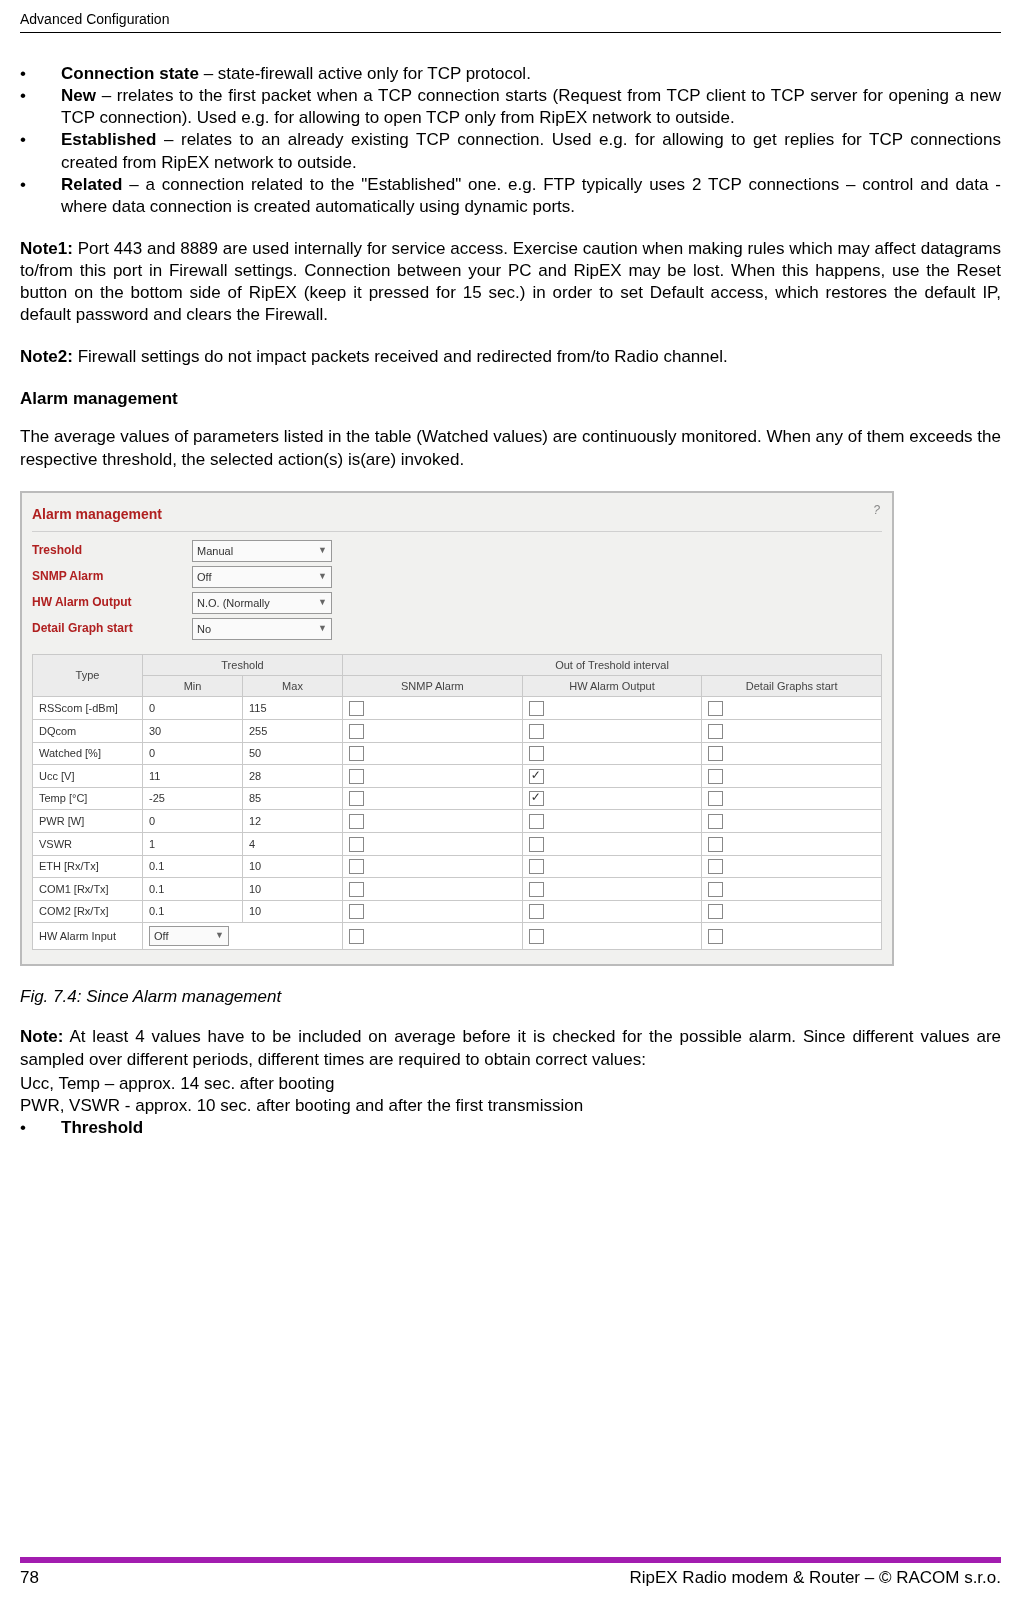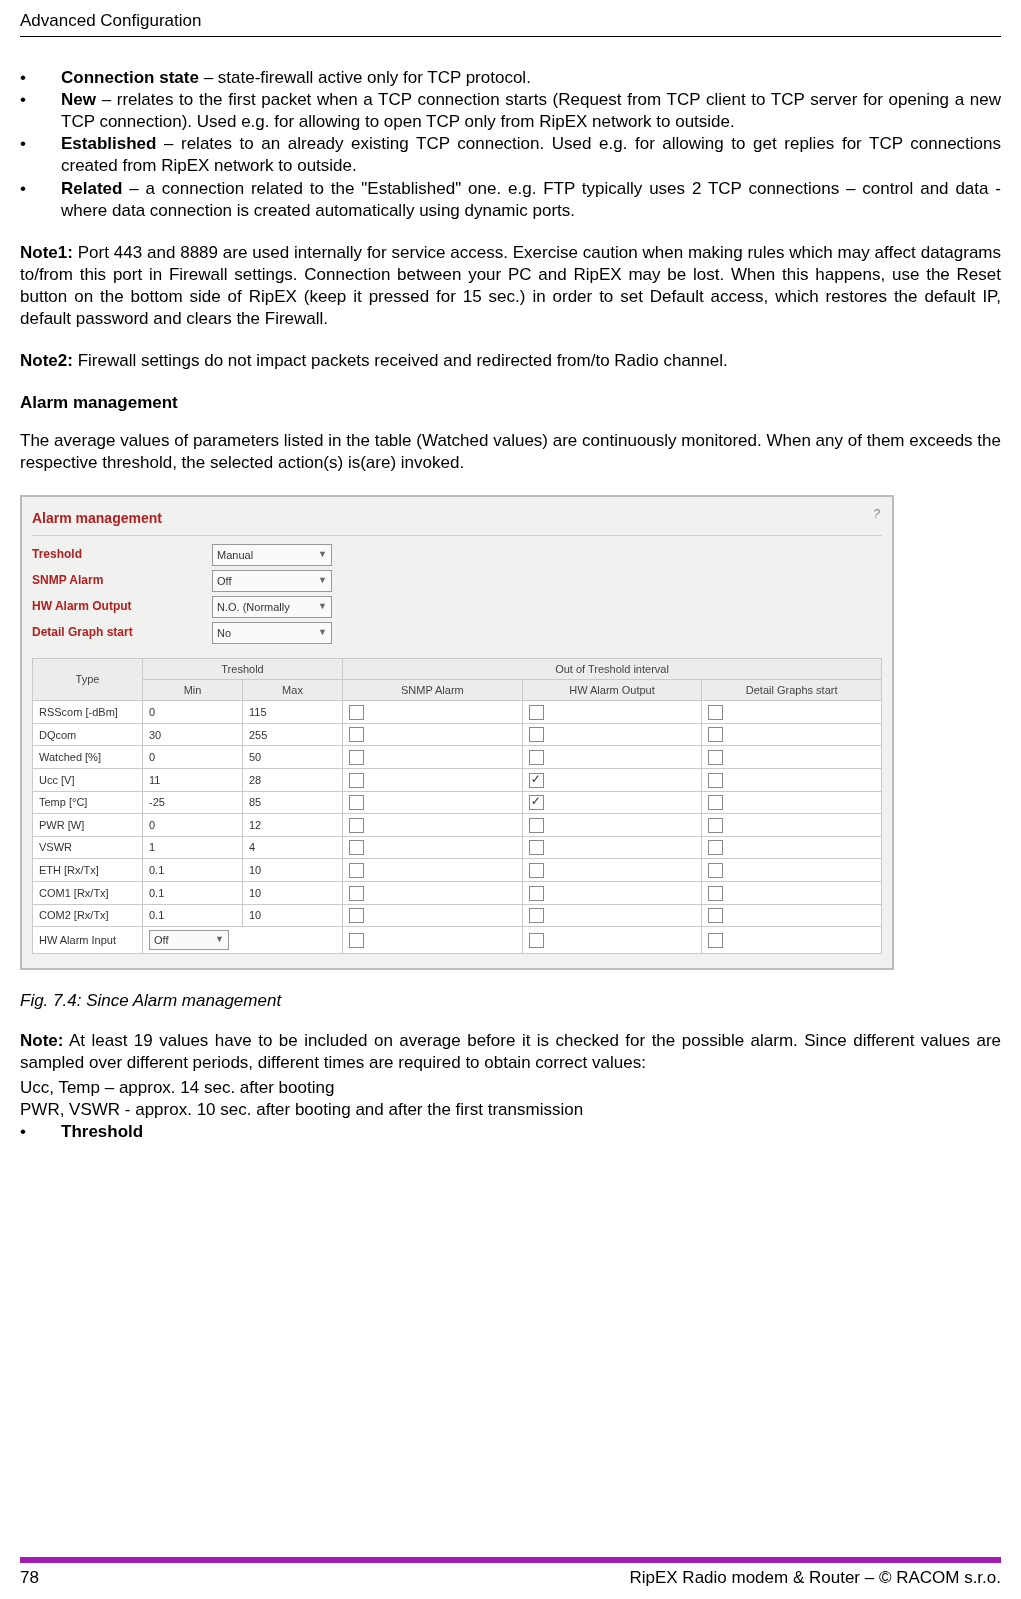--- a/index.html
+++ b/index.html
@@ -12,21 +12,21 @@
     line-height: 1.3;
   }
   .page {
     width: 1021px;
     min-height: 1599px;
     box-sizing: border-box;
     padding: 10px 20px 10px 20px;
     position: relative;
   }
   .header {
-    font-size: 17px;
+    font-size: 14px;
     padding-bottom: 4px;
     border-bottom: 1px solid #000;
     margin-bottom: 30px;
   }
   .bullet-list {
     margin: 0 0 20px 0;
   }
   .bullet-row {
     display: flex;
     text-align: justify;
@@ -93,21 +93,20 @@
   .select {
     border: 1px solid #999;
     background: #fafafa;
     height: 20px;
     display: flex;
     align-items: center;
     justify-content: space-between;
     padding: 0 4px;
     font-size: 11px;
     color: #333;
-    margin-left: 20px;
   }
   .select .caret {
     font-size: 9px;
     color: #666;
   }
 
   .tbl {
     width: 100%;
     border-collapse: collapse;
     table-layout: fixed;
@@ -374,21 +373,21 @@
               <td class="center"><span class="cbx"></span></td>
             </tr>
           </tbody>
       </table>
     </div>
   </div>
 
   <p class="fig-caption">Fig. 7.4: Since Alarm management</p>
 
   <div class="just" style="margin-bottom:2px;">
-    <b>Note:</b><span> At least 19 values have to be included on average before it is checked for the possible alarm. Since different values are sampled over different periods, different times are required to obtain correct values:</span>
+    <b>Note:</b><span> At least 4 values have to be included on average before it is checked for the possible alarm. Since different values are sampled over different periods, different times are required to obtain correct values:</span>
   </div>
   <div>Ucc, Temp – approx. 14 sec. after booting</div>
   <div>PWR, VSWR - approx. 10 sec. after booting and after the first transmission</div>
 
   <div class="bullet-row">
     <div class="bullet-mark">•</div>
     <div class="bullet-body"><b>Threshold</b></div>
   </div>
 
   <div class="footer">

